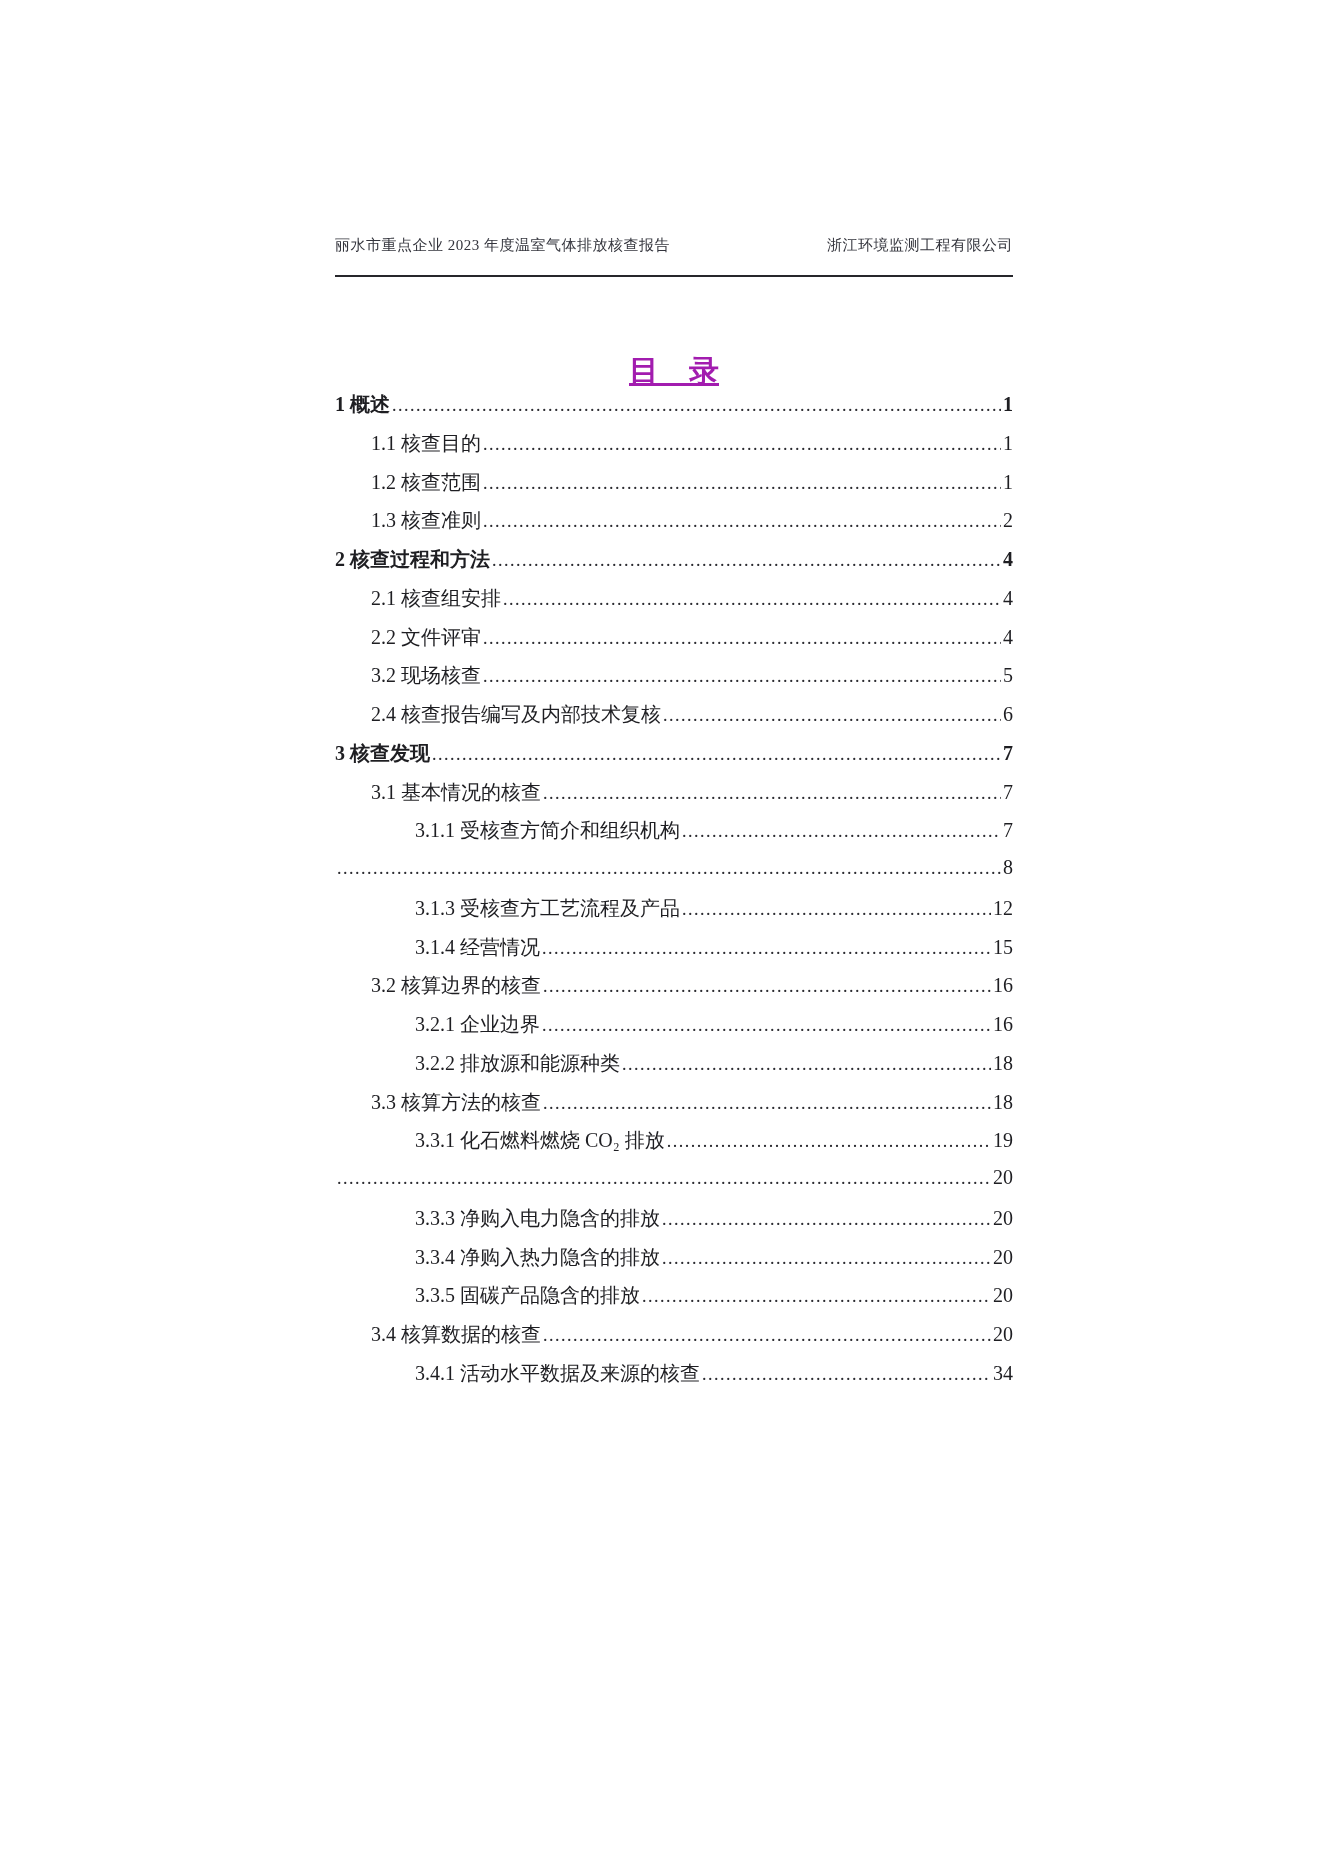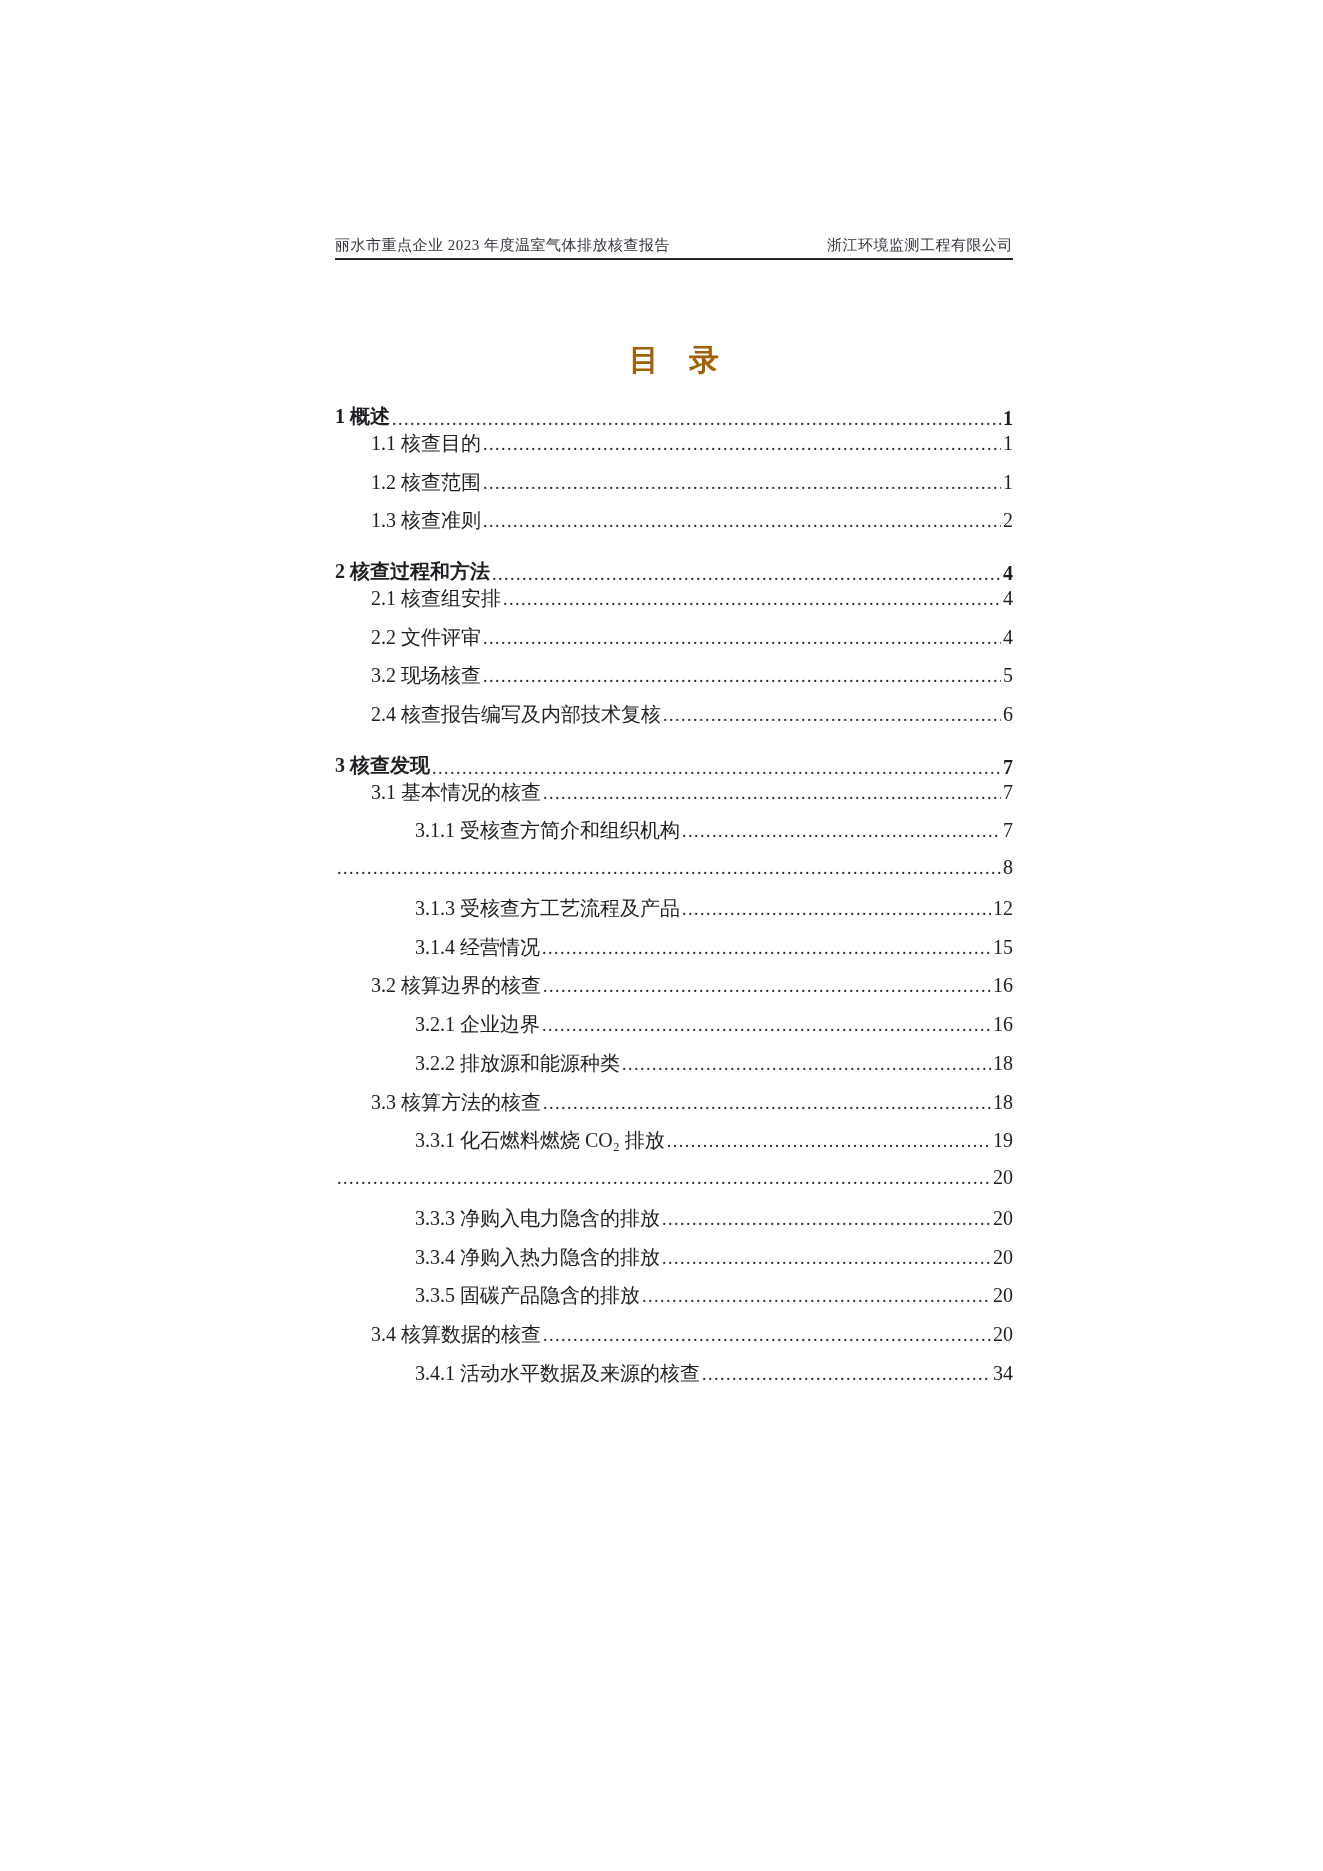--- a/index.html
+++ b/index.html
@@ -18,51 +18,52 @@
     position: absolute;
     top: 236px;
     left: 335px;
     width: 678px;
     display: flex;
     justify-content: space-between;
     align-items: flex-end;
     font-size: 15px;
     letter-spacing: 0.5px;
     color: #33343c;
-    padding-bottom: 3px;
+    padding-bottom: 20px;
     border-bottom: 2px solid #26262b;
   }
   
   .toc-title {
     position: absolute;
-    top: 340px;
+    top: 351px;
     left: 335px;
     width: 678px;
     text-align: center;
     font-size: 30px;
     font-weight: bold;
-    color: #a16207;
+    color: #a21caf;
+    text-decoration: underline;
   }
   
   .toc-list {
     position: absolute;
     top: 391px;
     left: 335px;
     width: 678px;
   }
   .toc-row {
     display: flex;
     align-items: baseline;
     height: 38.75px;
     font-size: 20px;
     line-height: 38.75px;
     color: #1e1e22;
   }
   .toc-row .toc-label { white-space: nowrap; line-height: normal; }
-  .toc-row.lvl1 { font-weight: bold; align-items: flex-end; }
+  .toc-row.lvl1 { font-weight: bold; }
   .toc-row.lvl2 .toc-label { padding-left: 36px; }
   .toc-row.lvl3 .toc-label { padding-left: 80px; }
   .toc-dots {
     flex: 1;
     overflow: hidden;
     white-space: nowrap;
     font-size: 18px;
     letter-spacing: 1.5px;
     margin: 0 2px;
     color: #2b2b30;

